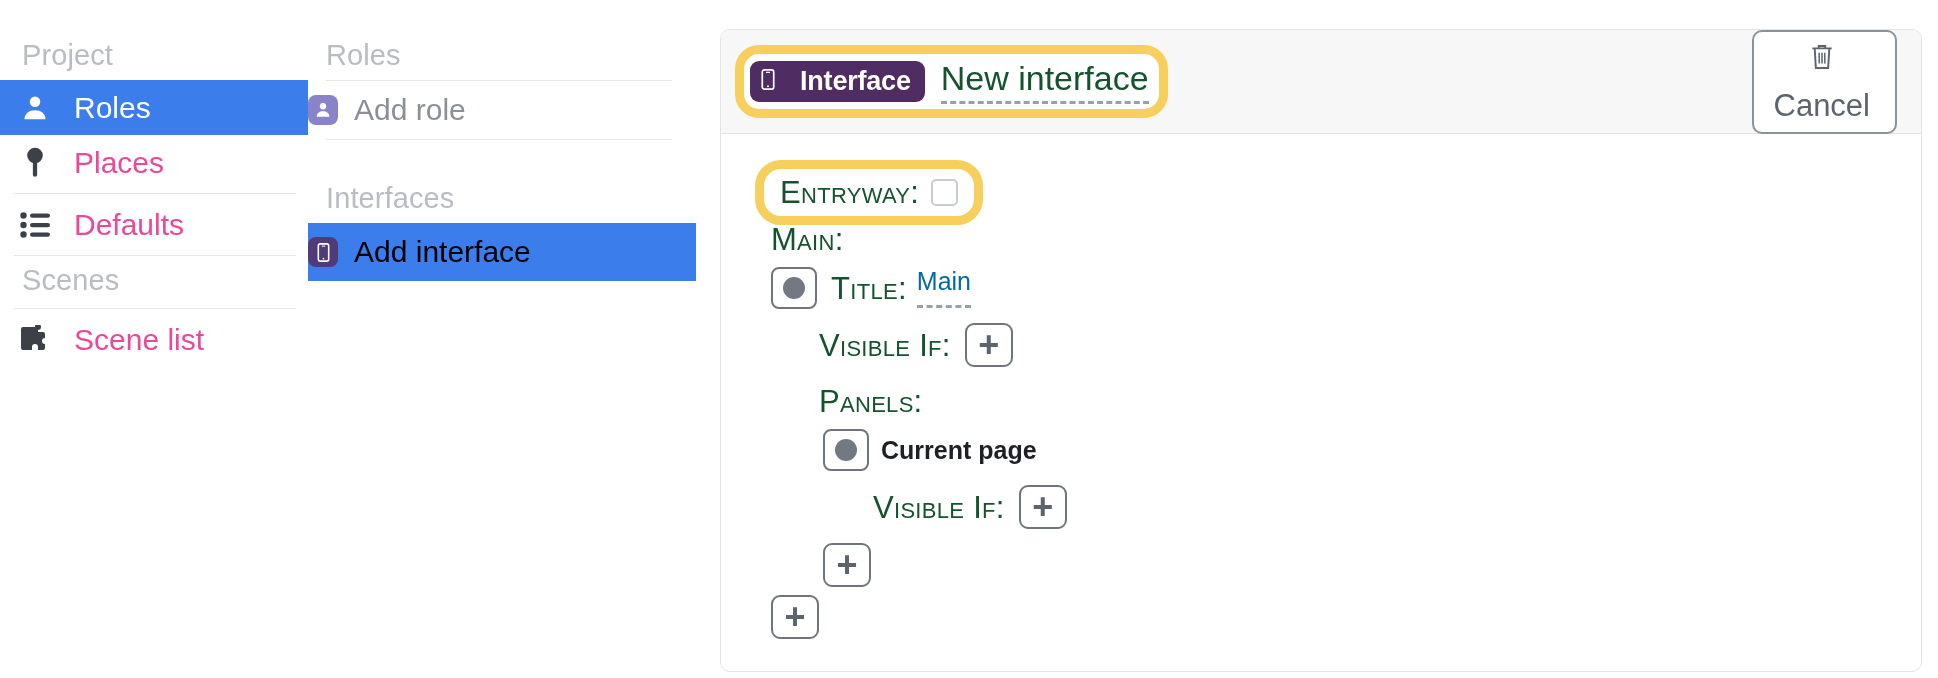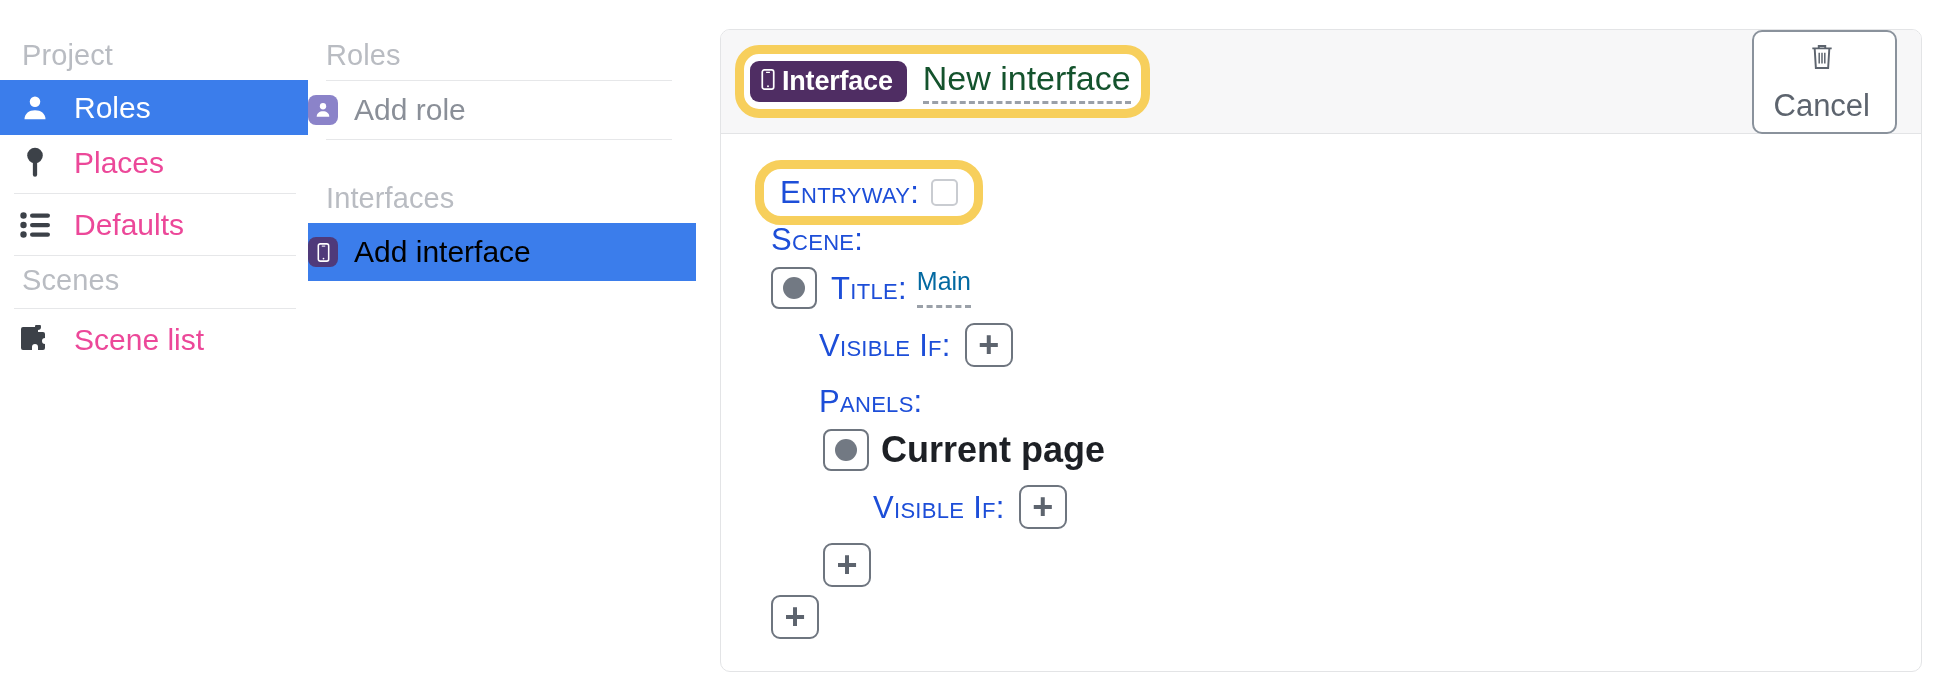--- a/index.html
+++ b/index.html
@@ -99,21 +99,21 @@
     align-items: center;
     border: 9px solid #f7cf5c;
     border-radius: 24px;
     background: #ffffff;
     padding: 5px 10px 5px 6px;
   }
 
   .badge {
     display: inline-flex;
     align-items: center;
-    gap: 7px;
+    gap: 25px;
     background: #4f2d63;
     color: #ffffff;
     border-radius: 9px;
     padding: 7px 14px 7px 11px;
     font-size: 27px;
     font-weight: 700;
     letter-spacing: -.2px;
     line-height: 1;
   }
   .title-editable {
@@ -139,21 +139,21 @@
     flex-direction: column;
   }
 
   .panel-body { padding: 26px 0 0 34px; position: relative; }
 
   .row { display: flex; align-items: center; min-height: 40px; }
 
   .sc { 
     font-variant: small-caps;
     font-size: 31px;
-    color: #1d4ed8;
+    color: #14532d;
     letter-spacing: .3px;
     line-height: 1;
     white-space: nowrap;
   }
   .sc-entry { font-size: 31px; }
 
   .checkbox {
     width: 27px; height: 27px;
     border: 2px solid #c9ccd1;
     border-radius: 5px;
@@ -188,21 +188,21 @@
   .value-dashed {
     font-size: 25px;
     color: #0369a1;
     border-bottom: 3px dashed #9aa0a8;
     padding-bottom: 10px;
     margin-left: 10px;
     line-height: 1.05;
   }
 
   .panel-name {
-    font-size: 36px;
+    font-size: 25px;
     font-weight: 700;
     color: #1d2025;
     margin-left: 12px;
     line-height: 1;
   }
 
   .ring-entry {
     display: inline-flex;
     align-items: center;
     border: 9px solid #f7cf5c;
@@ -345,21 +345,21 @@
       <div class="panel-body">
 
         <div class="row ind-0">
           <span class="ring-entry">
             <span class="sc sc-entry">Entryway:</span>
             <span class="checkbox"></span>
           </span>
         </div>
 
         <div class="row ind-1" style="margin-top:-6px">
-          <span class="sc">Scene:</span>
+          <span class="sc">Main:</span>
         </div>
 
         <div class="row ind-1 mt-8">
           <span class="bullet-btn">
             <span class="bullet-dot"></span>
           </span>
           <span class="sc gap-8">Title:</span>
           <span class="value-dashed">Main</span>
         </div>
 

